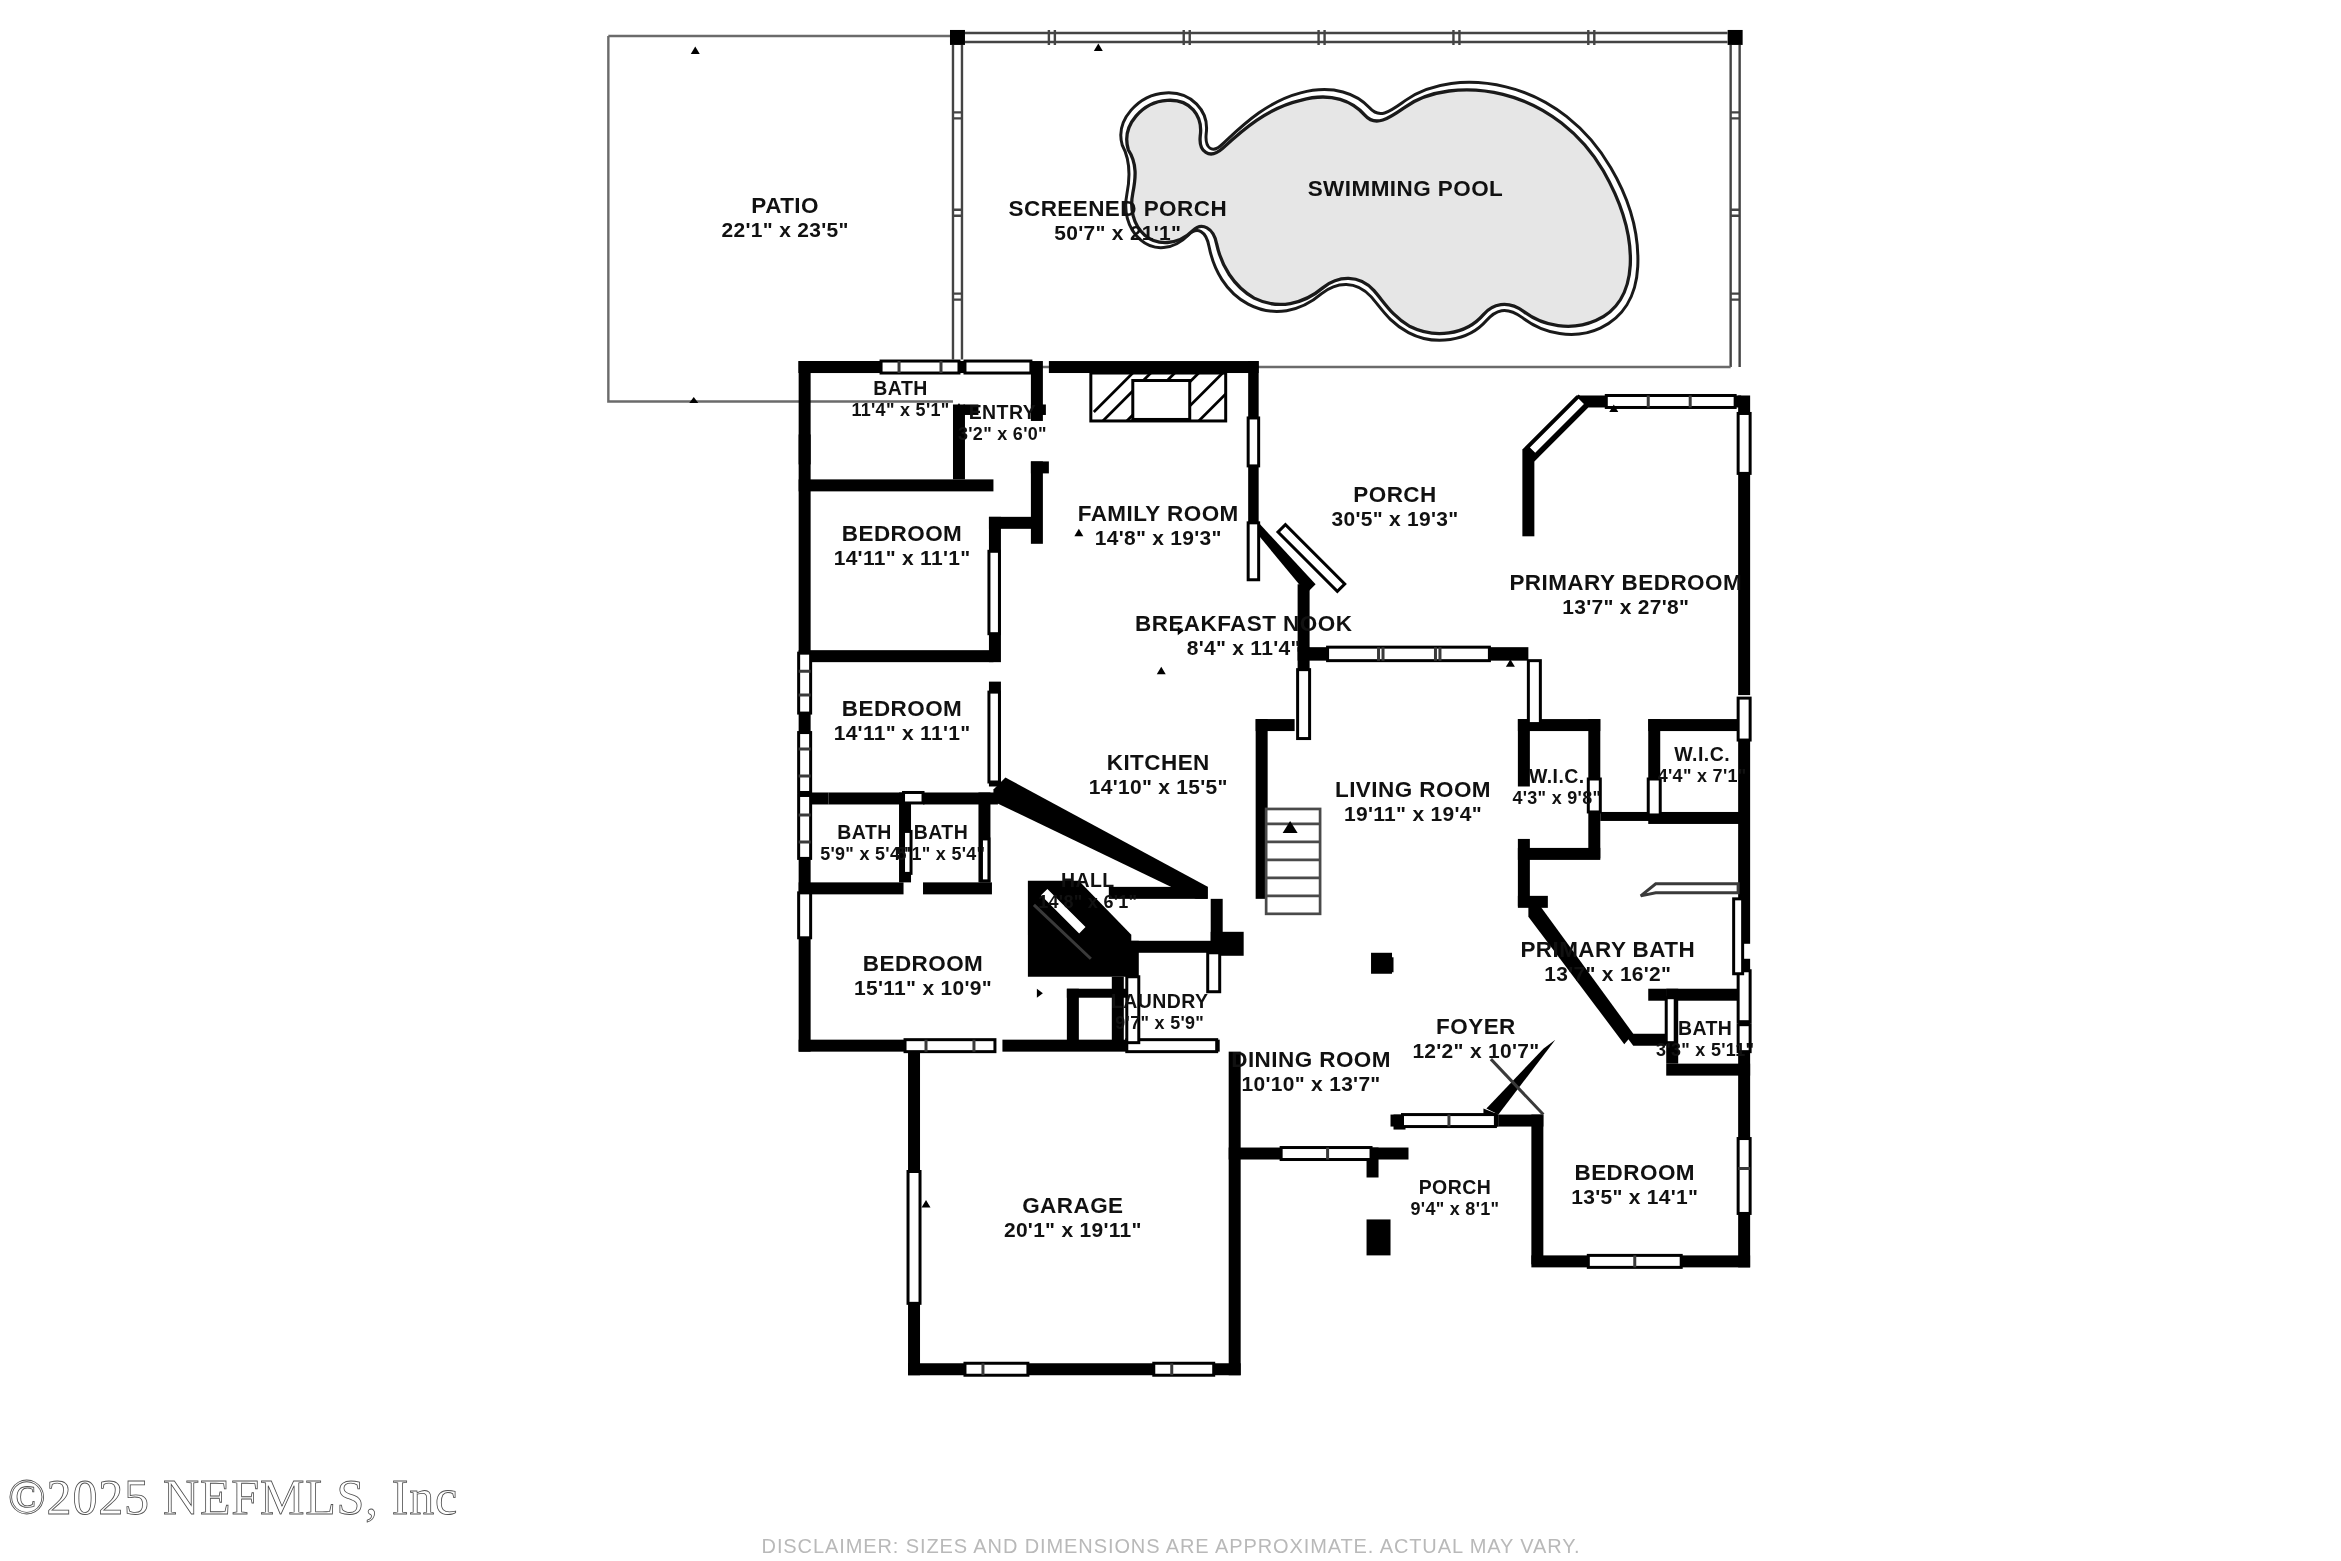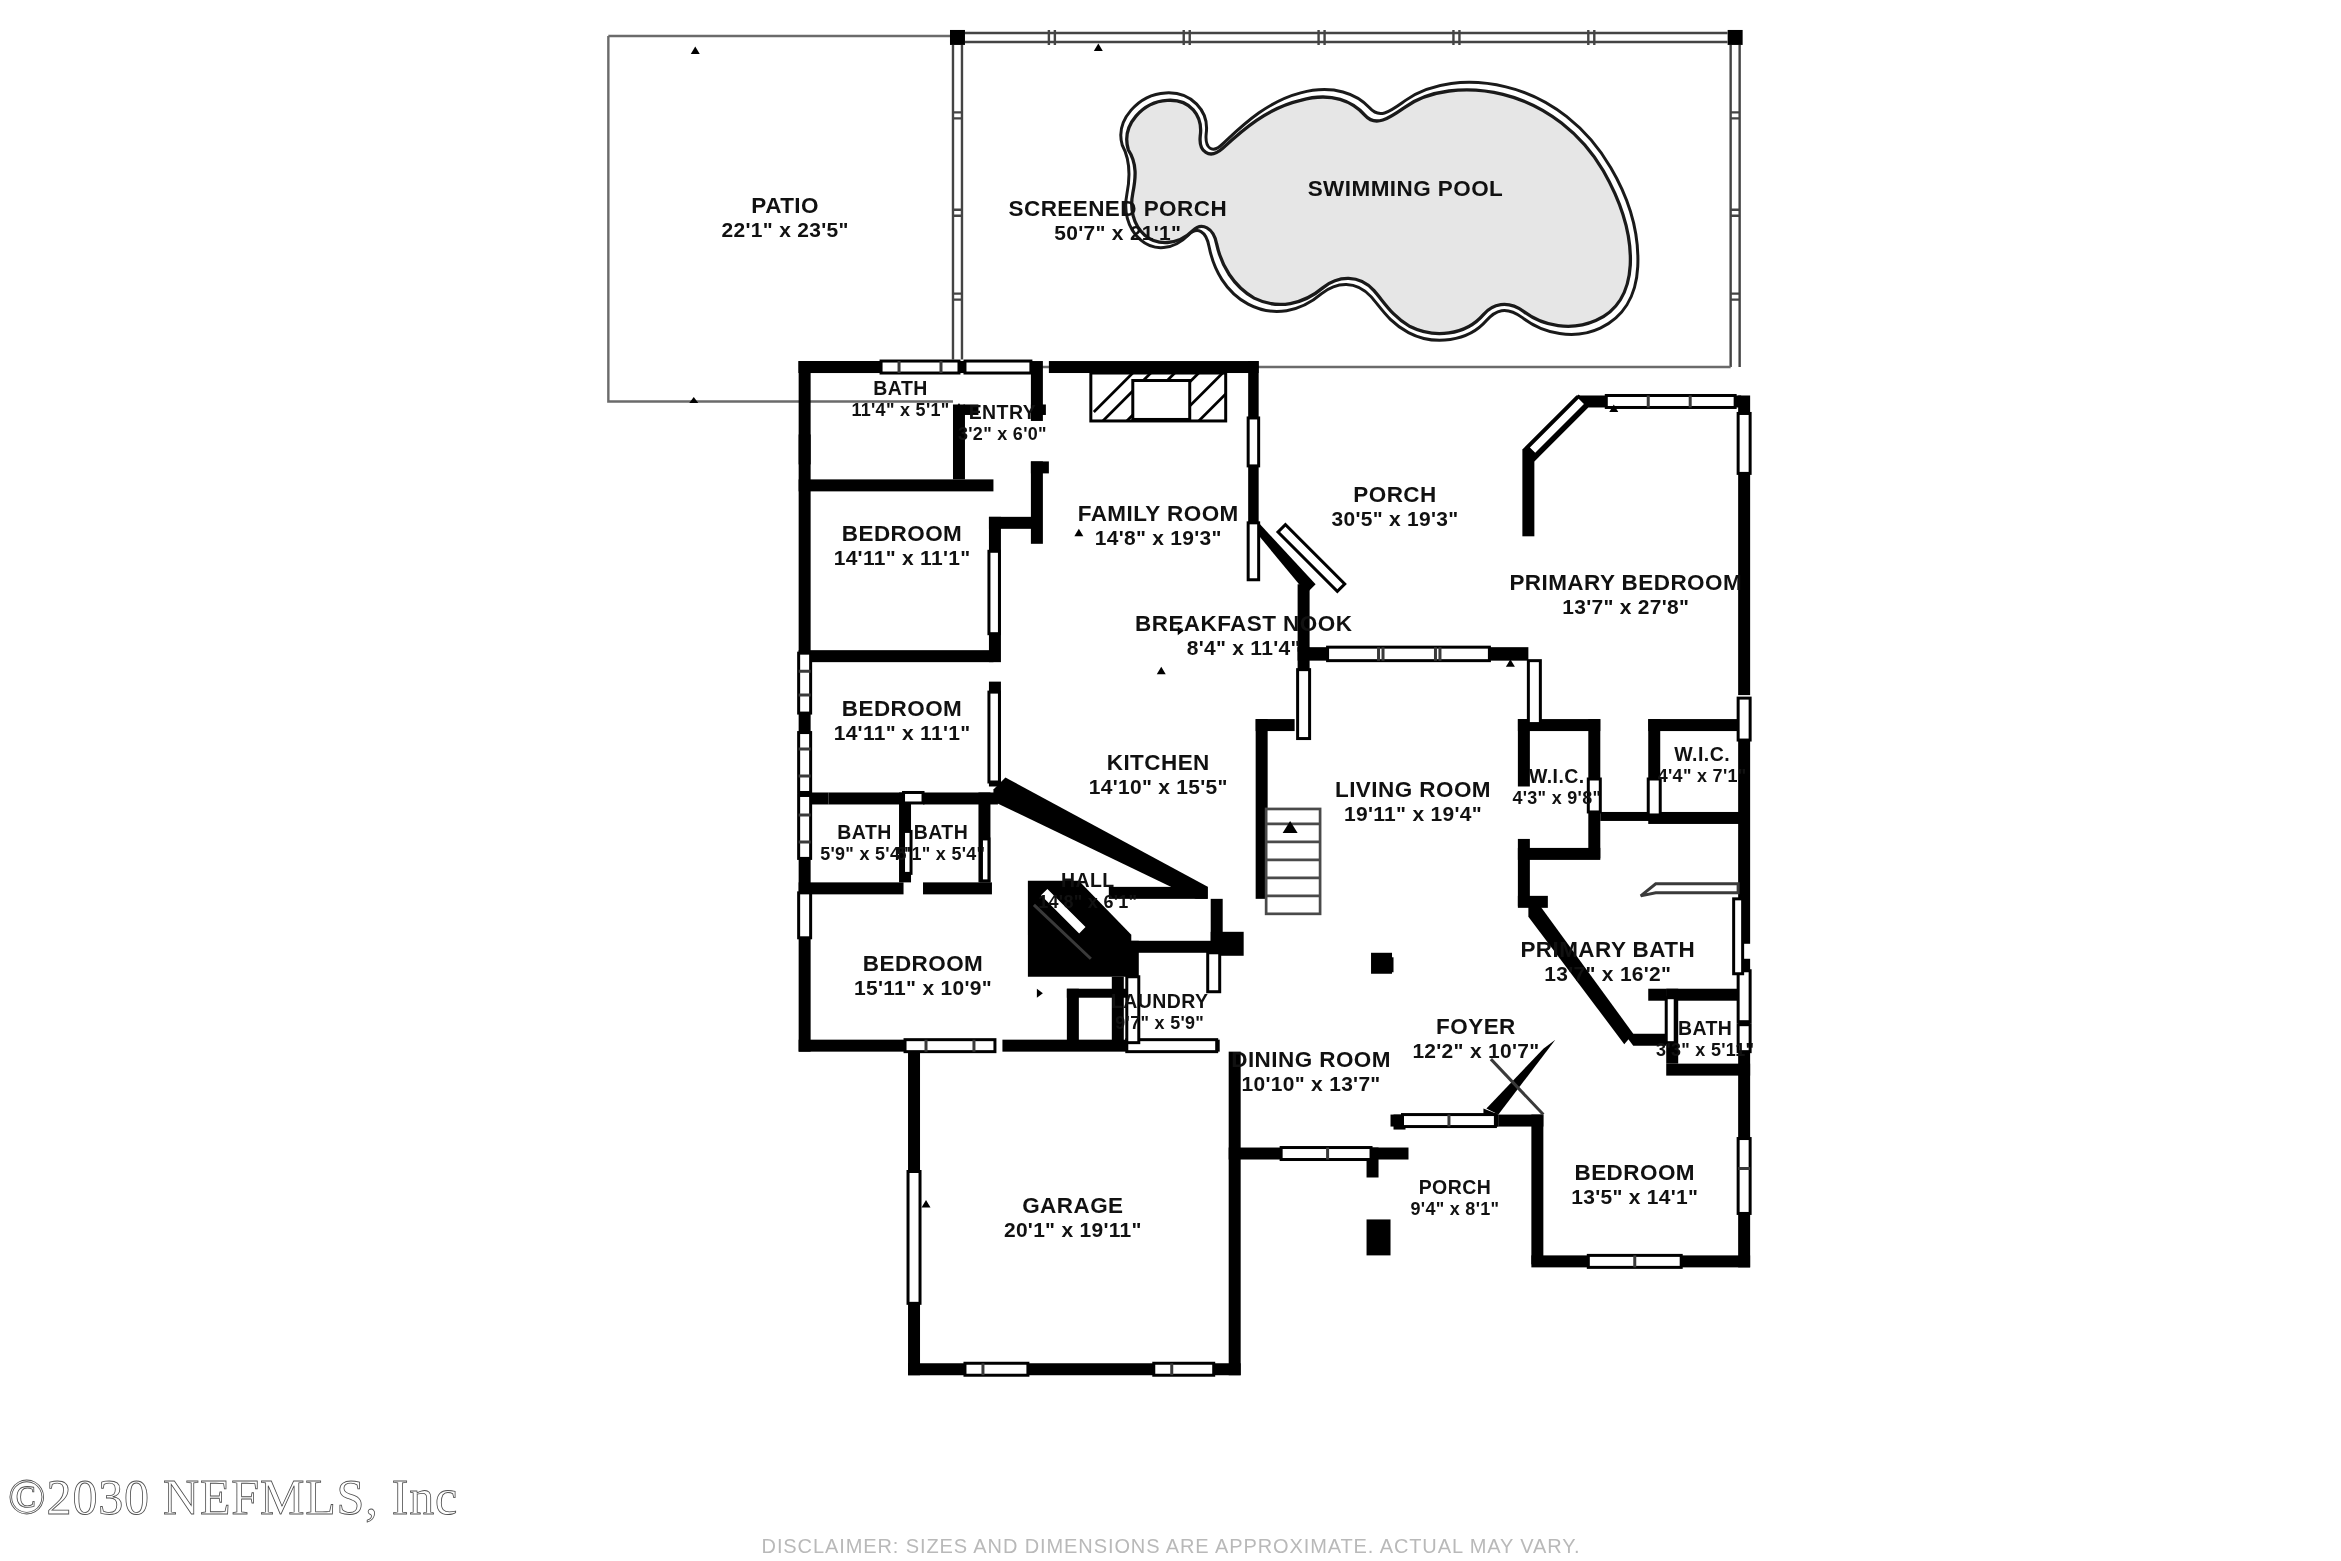--- a/index.html
+++ b/index.html
@@ -509,15 +509,15 @@
 
       <g>
         <text class="rm-name" x="716" y="810">GARAGE</text>
         <text class="rm-dim" x="716" y="826">20'1" x 19'11"</text>
       </g>
 
     </g>
   </svg>
 </div>
 
-<div id="copyright">©2030 NEFMLS, Inc</div>
+<div id="copyright">©2025 NEFMLS, Inc</div>
 <div id="disclaimer">DISCLAIMER: SIZES AND DIMENSIONS ARE APPROXIMATE. ACTUAL MAY VARY.</div>
 
 
 </body></html>

